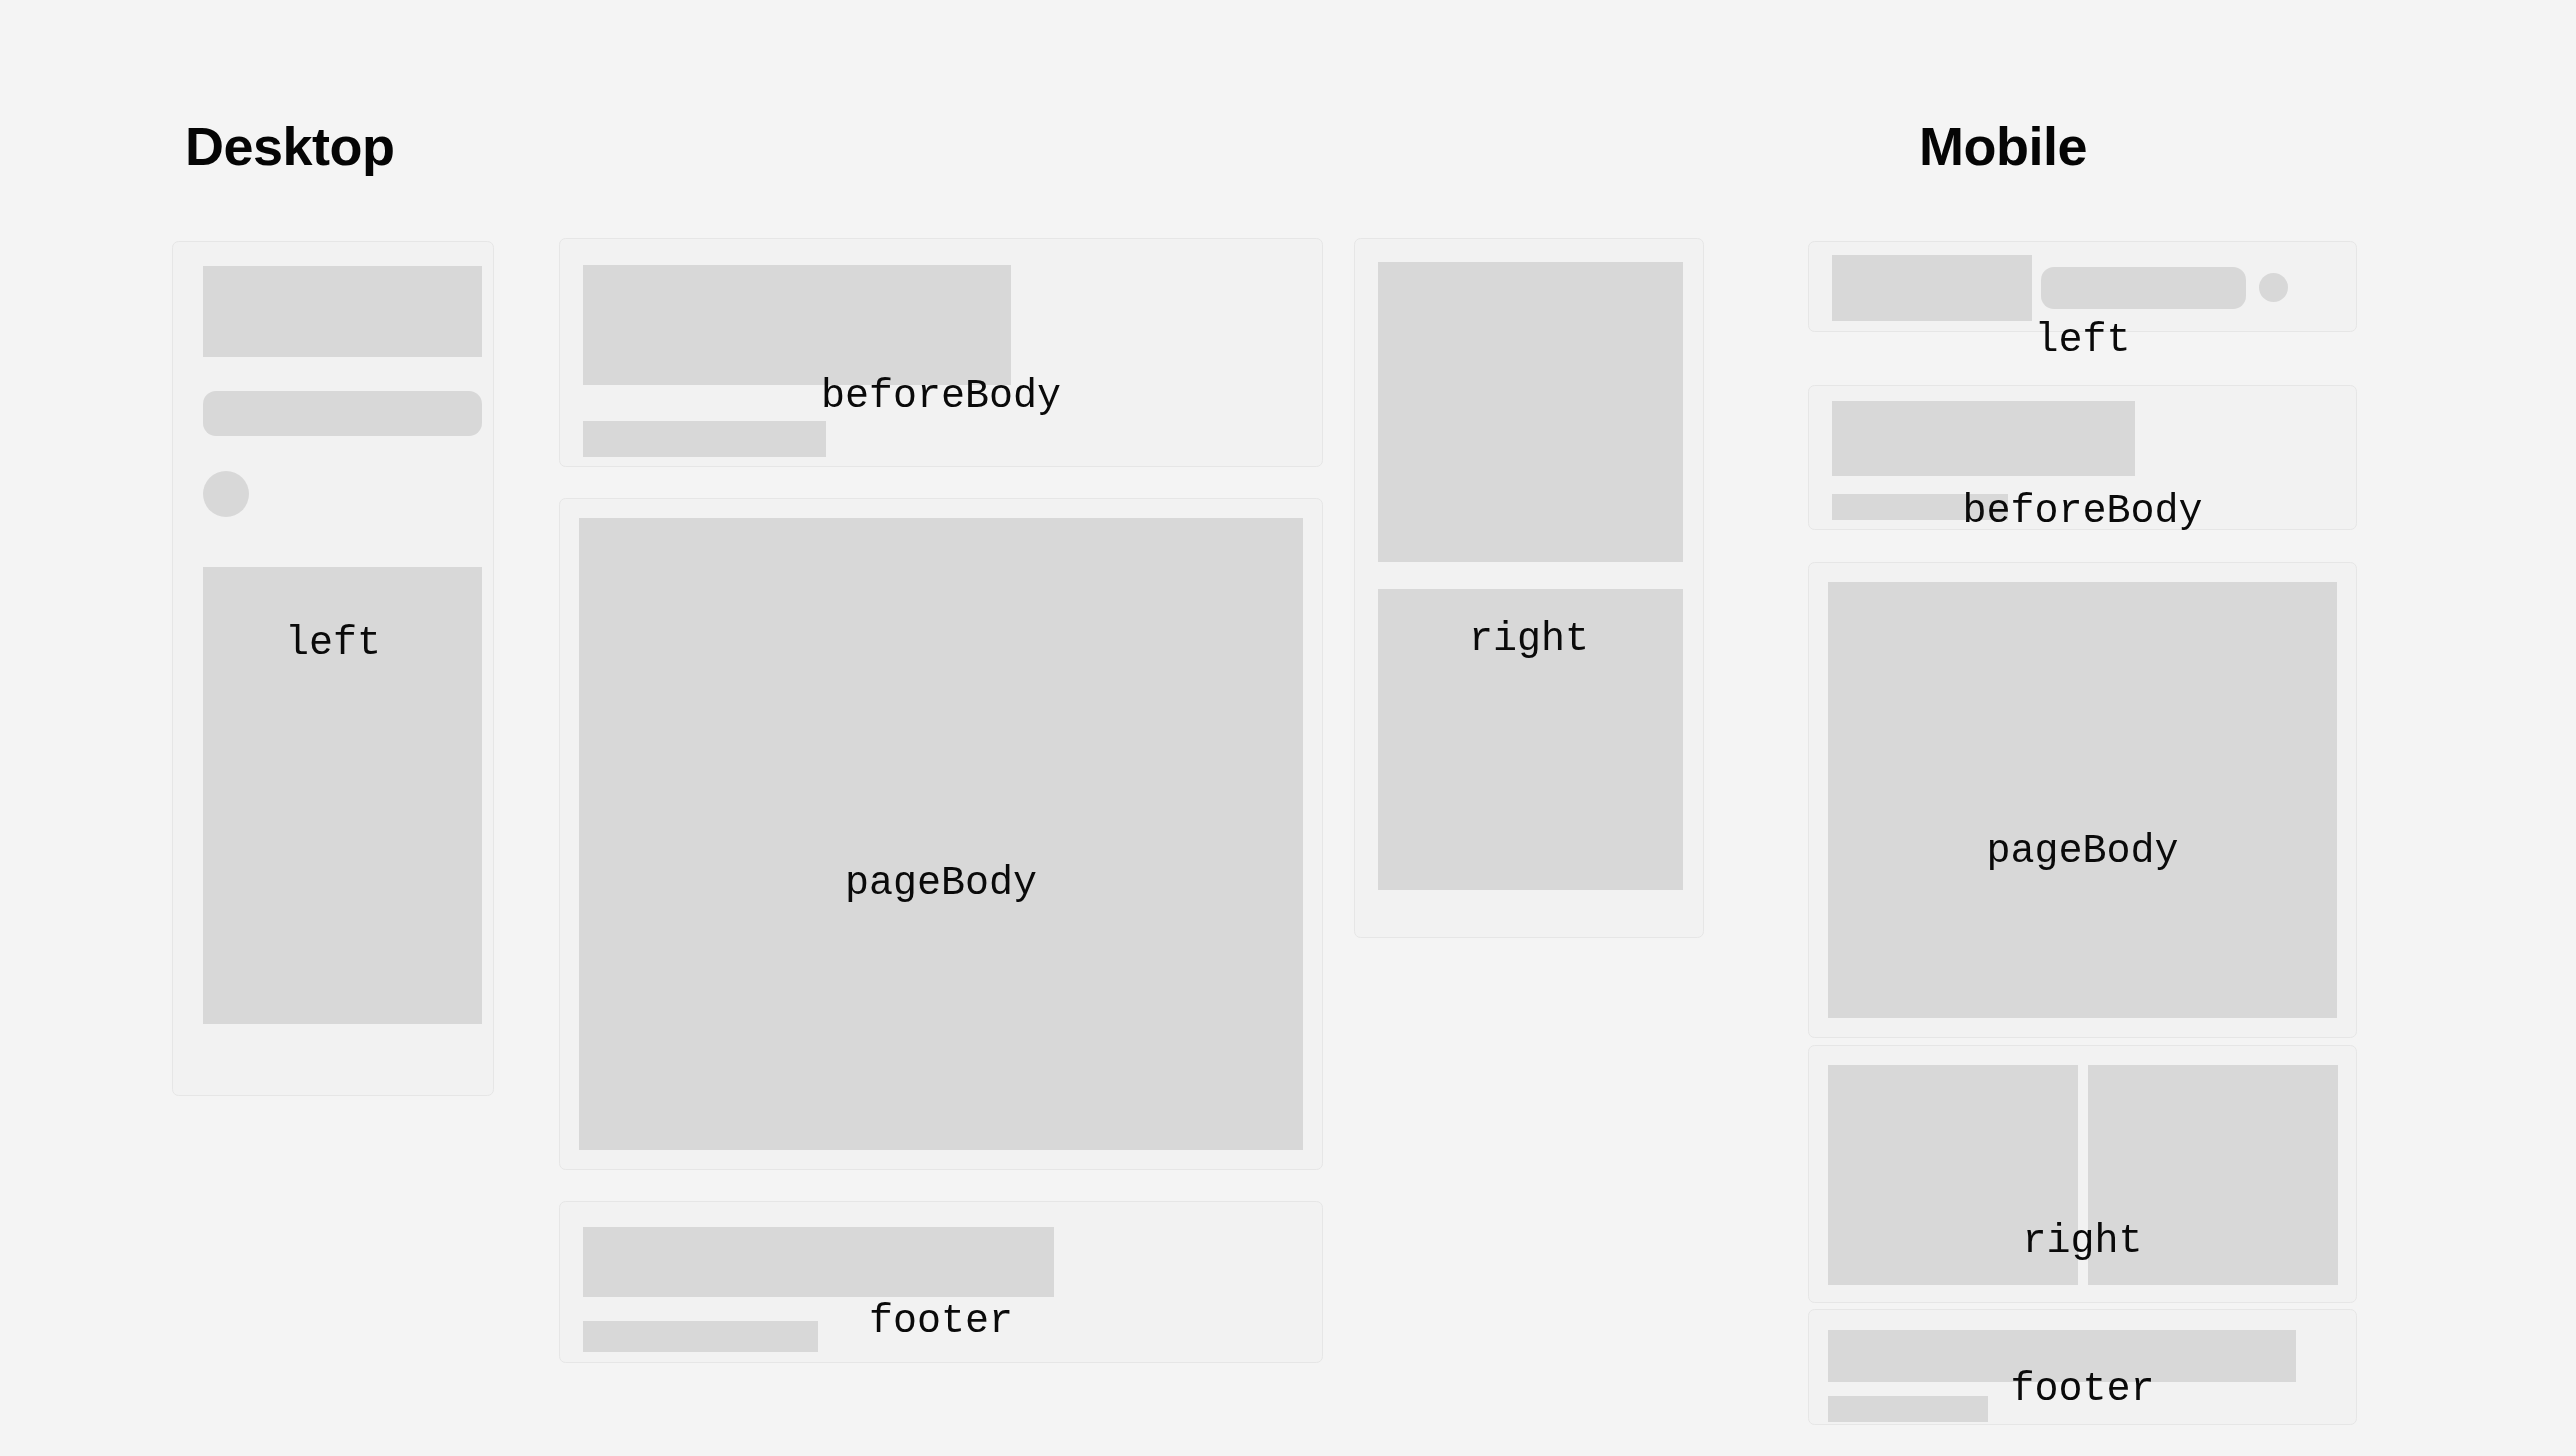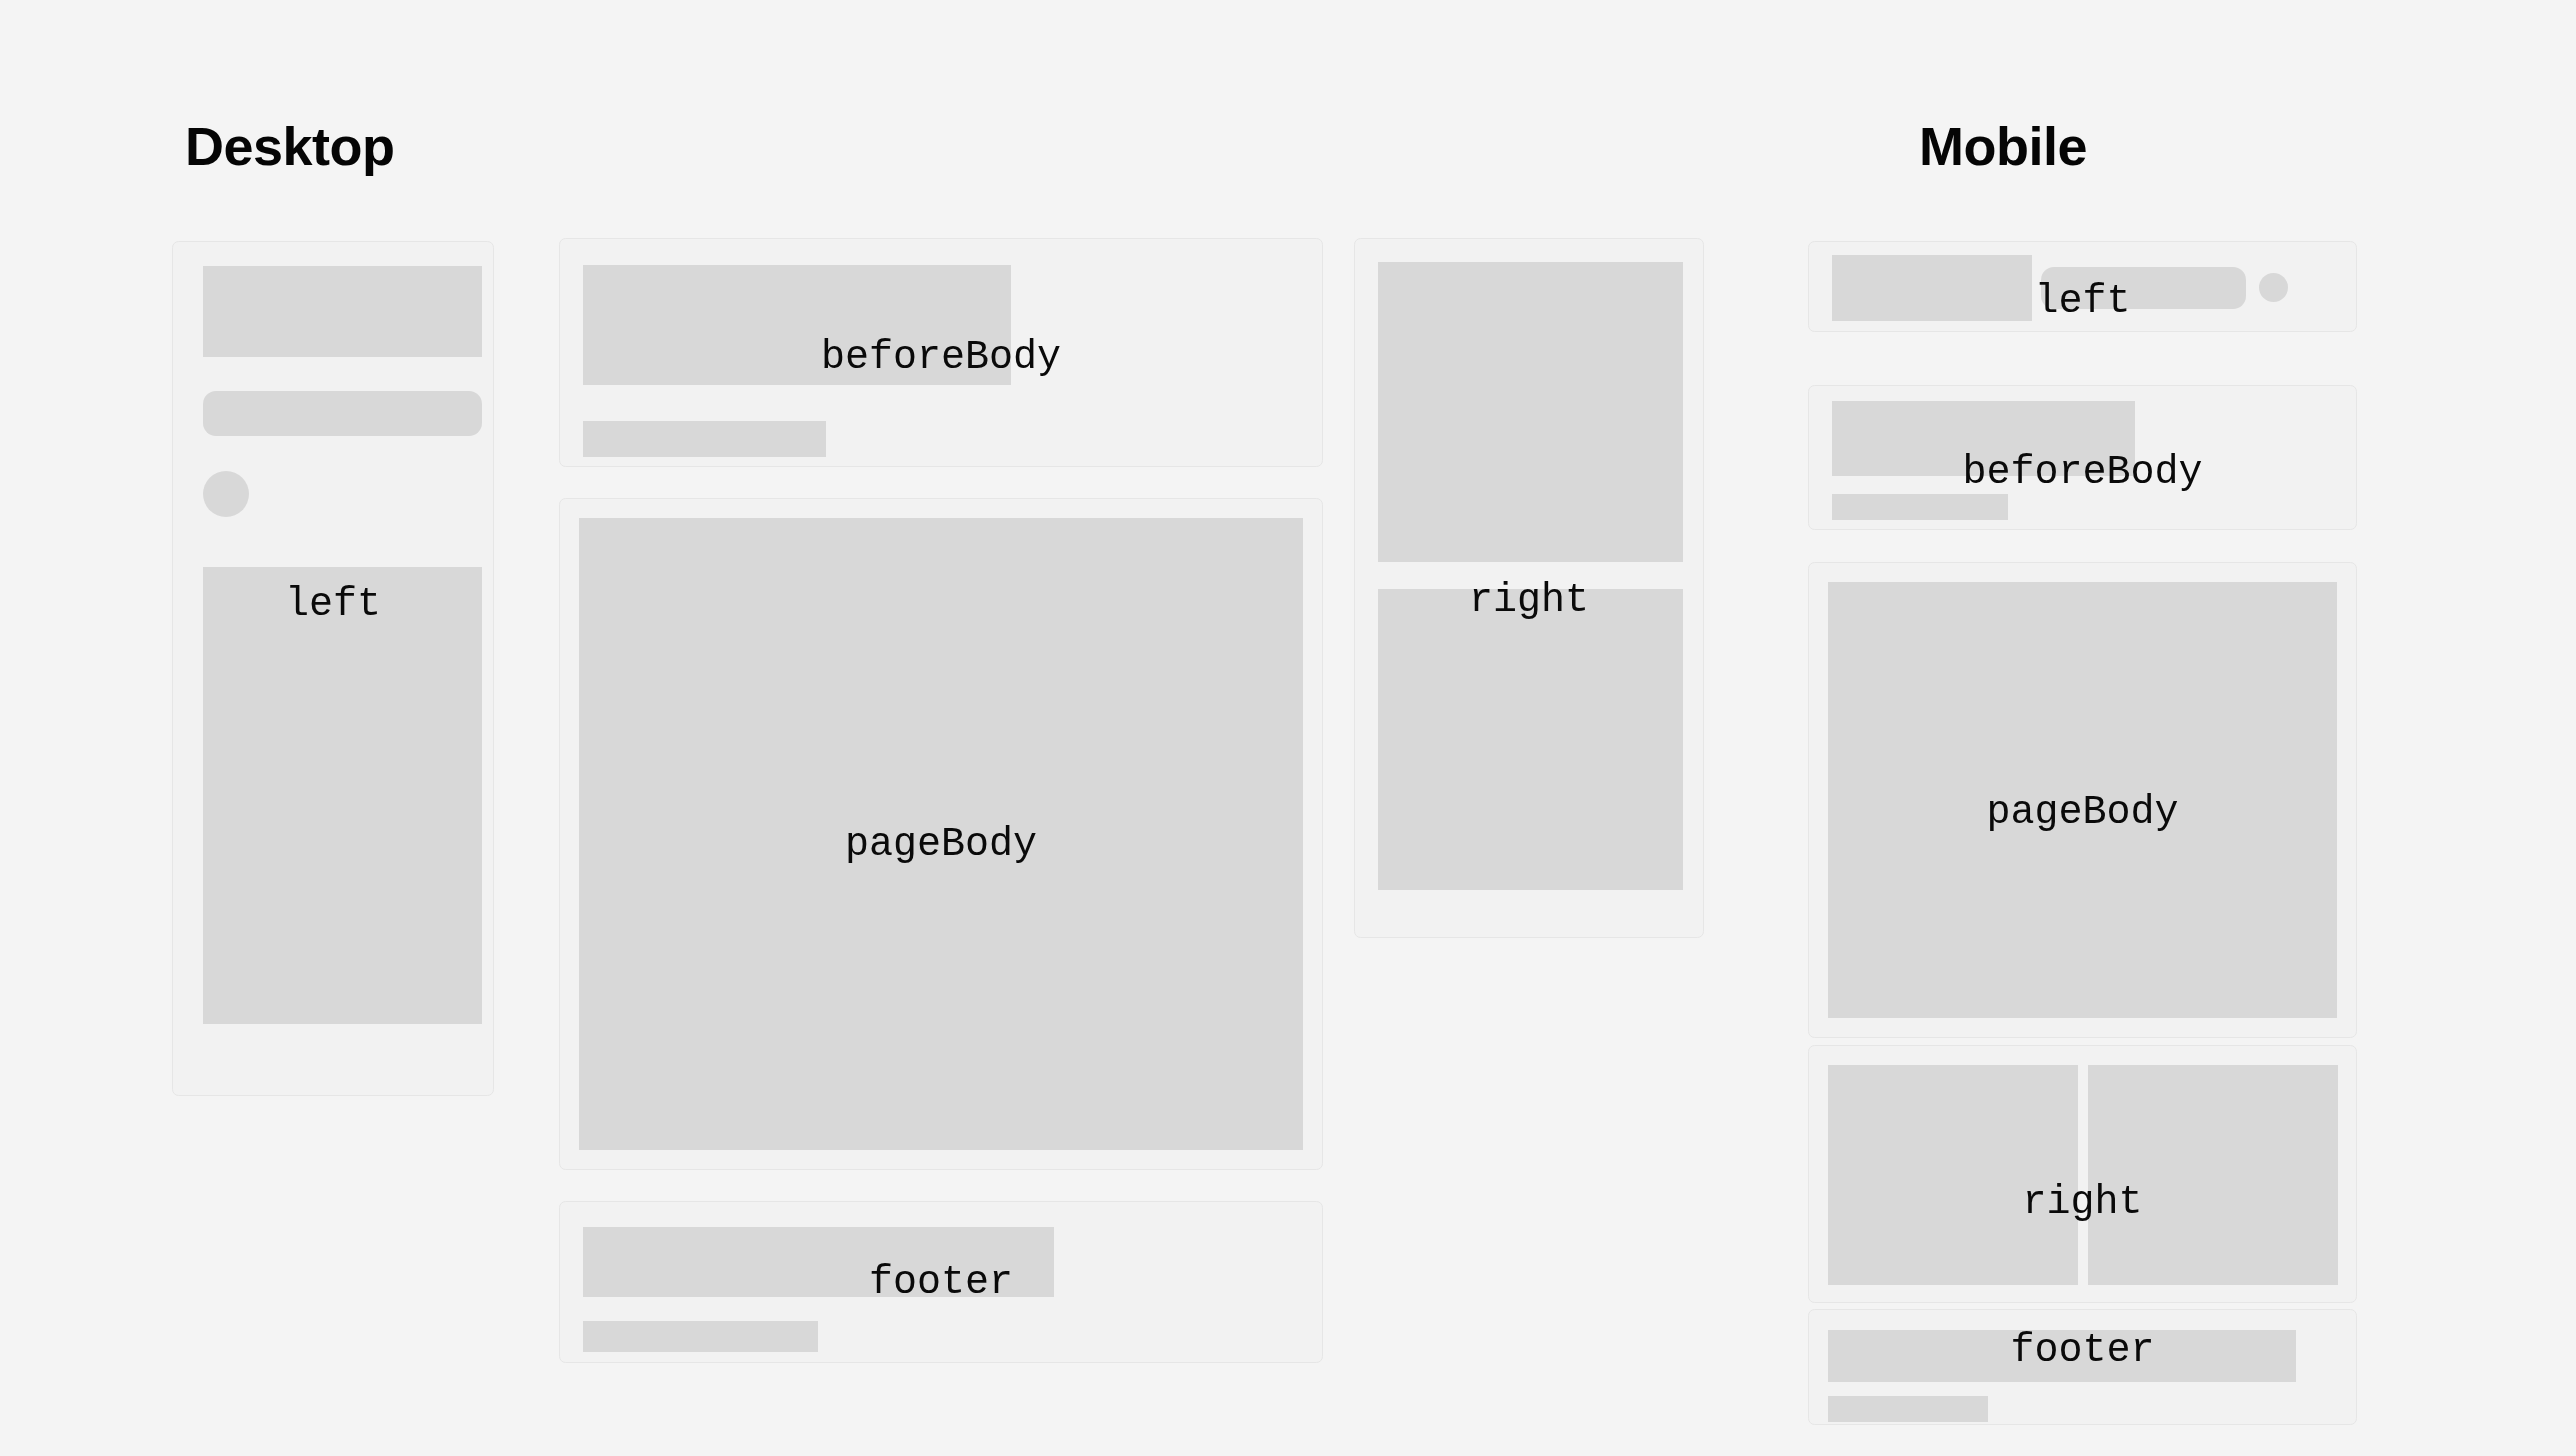--- a/index.html
+++ b/index.html
@@ -51,20 +51,21 @@
 
   
   .slot-label {
     position: absolute;
     font-family: "Liberation Mono", "DejaVu Sans Mono", monospace;
     color: #0a0a0a;
     white-space: nowrap;
     line-height: 1;
     pointer-events: none;
     z-index: 5;
+    margin-top: 39px;
   }
 
   
 
   
   #card-desktop-left { left: 146px; top: 215px; width: 322px; height: 855px; }
   #d-left-rect   { left: 30px; top: 23.5px;  width: 279px; height: 91px; }
   #d-left-pill   { left: 30px; top: 149px; width: 279px; height: 45px; }
   #d-left-circle { left: 30px; top: 229px; width: 46px;  height: 46px; }
   #d-left-tall   { left: 30px; top: 325px; width: 279px; height: 457px; }

